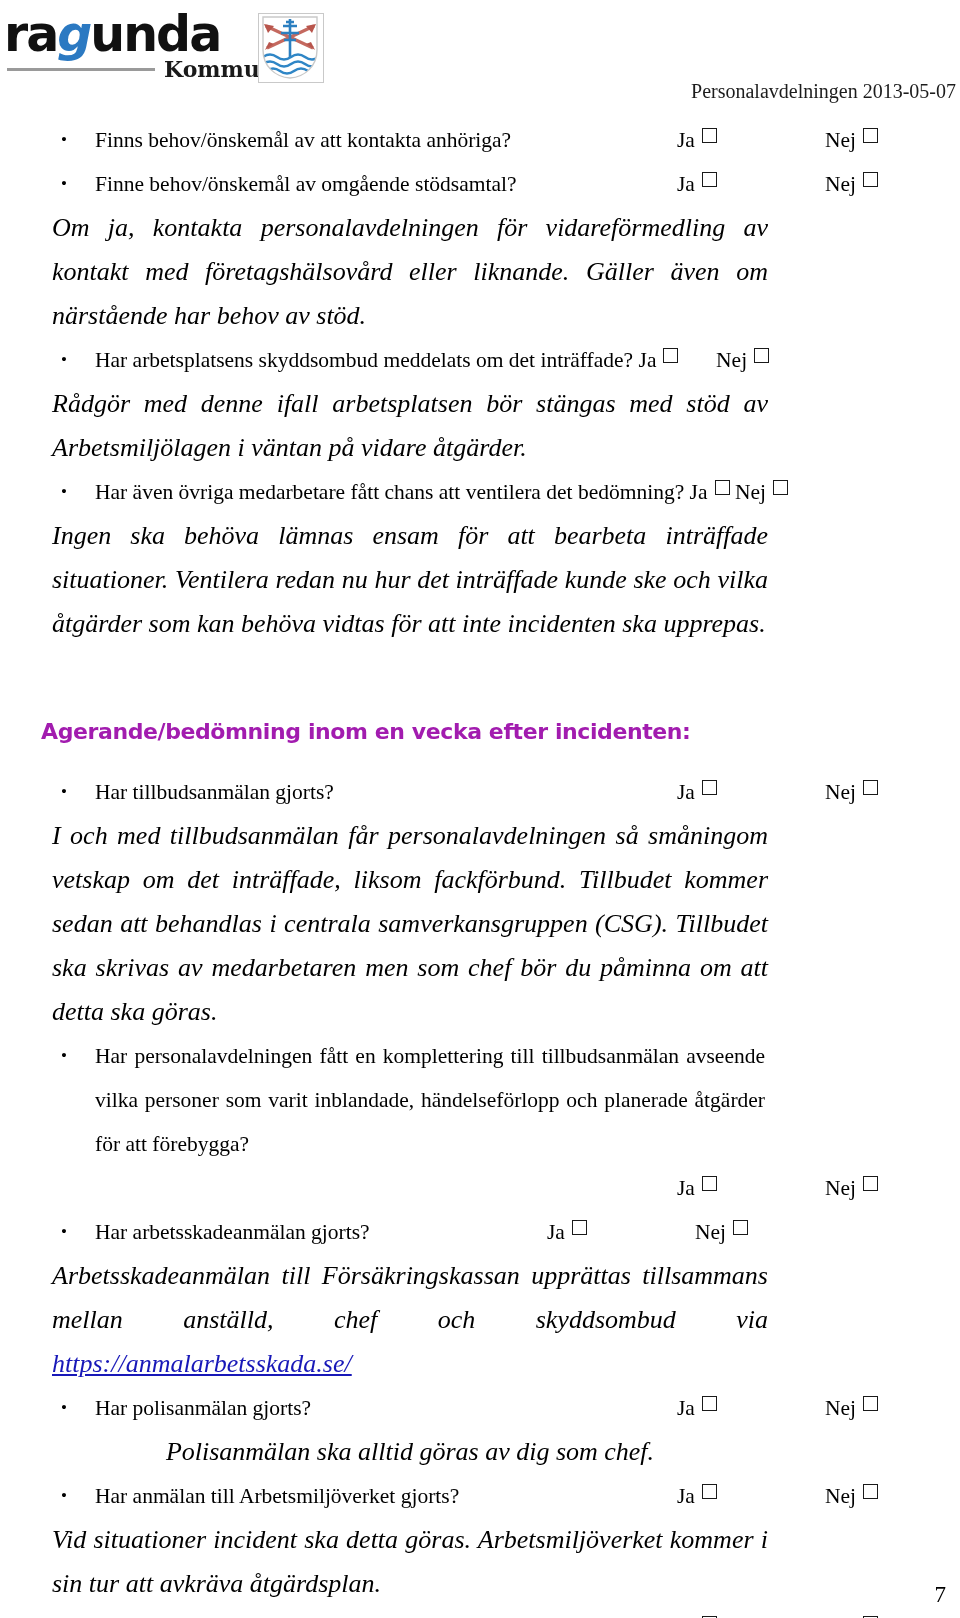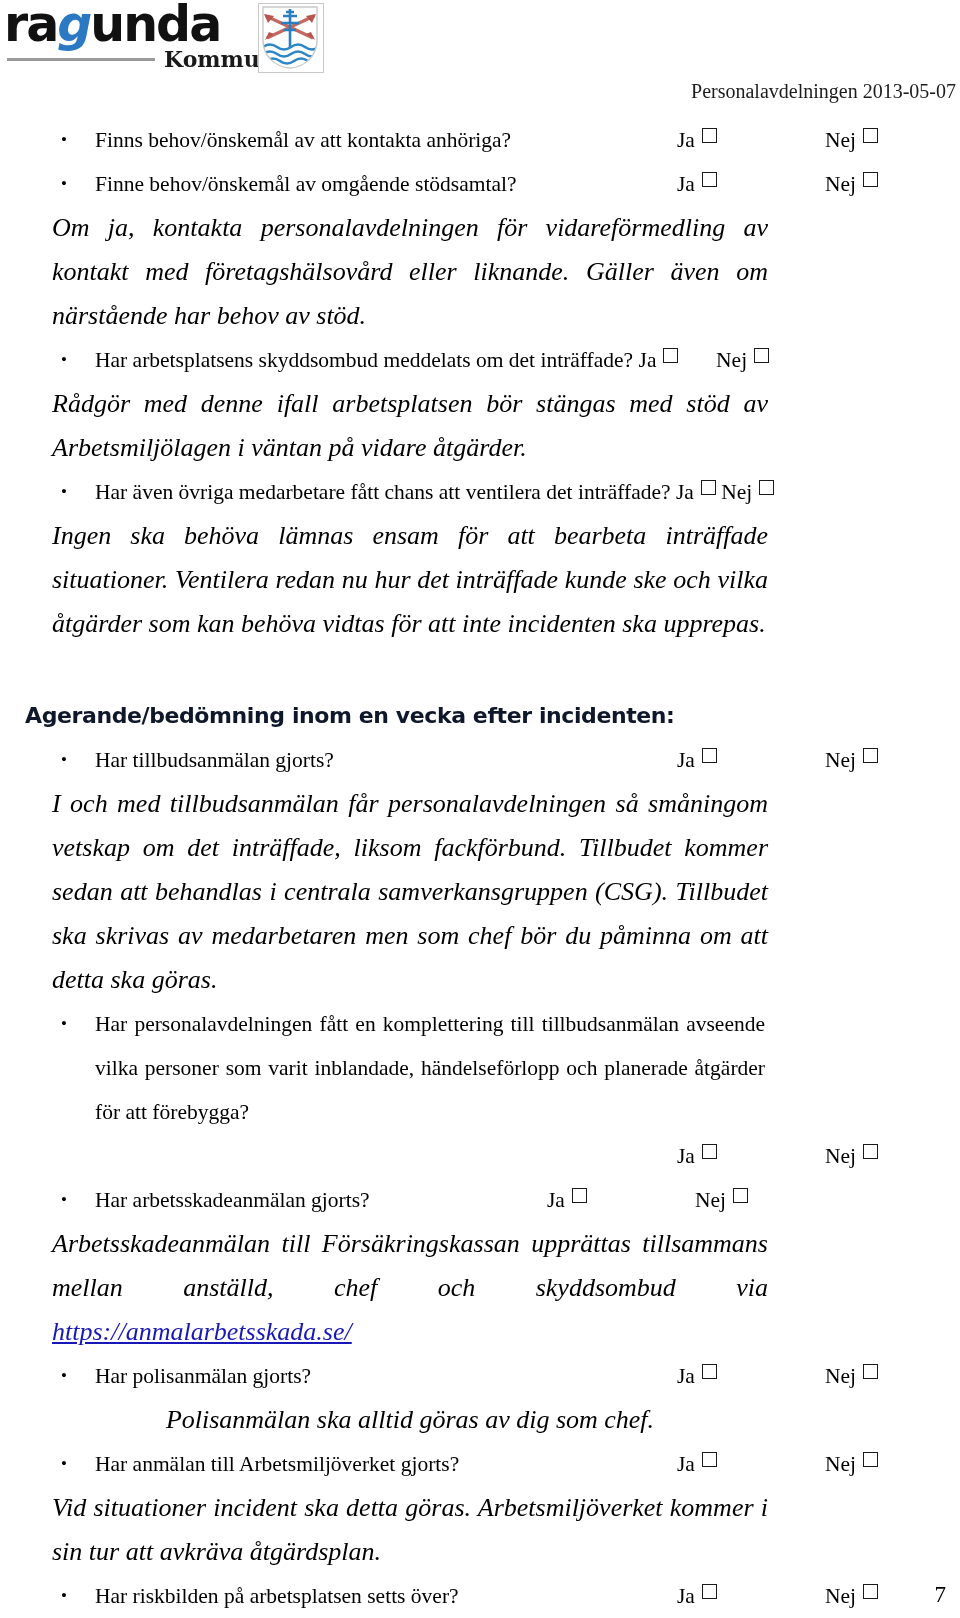--- a/index.html
+++ b/index.html
@@ -17,21 +17,21 @@
   }
 
   
   .header {
     position: relative;
     height: 118px;
   }
   .logo {
     position: absolute;
     left: 4px;
-    top: 2px;
+    top: 12px;
     width: 320px;
     height: 70px;
   }
   .logo-word {
     position: absolute;
     left: 0;
     top: -2px;
     font-family: "DejaVu Sans", sans-serif;
     font-weight: bold;
     font-size: 49px;
@@ -165,23 +165,23 @@
     padding-left: 35px;
     padding-right: 25px;
   }
 
   .section-heading {
     font-family: "DejaVu Sans", sans-serif;
     font-weight: bold;
     font-size: 22px;
     line-height: 44px;
     letter-spacing: -0.4px;
-    margin: 0;
+    margin: 16px;
     padding-left: 8px;
-    color: #0f172a;
+    color: #a21caf;
   }
 
   .spacer-lg { height: 48px; }
 
   a.doc-link {
     color: #1818b8;
     text-decoration: underline;
     font-style: italic;
   }
 
@@ -268,21 +268,21 @@
 
   <div class="bullet-row">
     <span class="dot"></span>
     <span class="q-text">Har arbetsplatsens skyddsombud meddelats om det inträffade?</span><span class="inline-answers"> <span>Ja</span><span class="chk"></span>&nbsp;&nbsp;&nbsp;&nbsp;&nbsp;&nbsp;&nbsp;<span>Nej</span><span class="chk"></span></span>
   </div>
 
   <p class="note">Rådgör med denne ifall arbetsplatsen bör stängas med stöd av Arbetsmiljölagen i väntan på vidare åtgärder.</p>
 
   <div class="bullet-row">
     <span class="dot"></span>
-    <span class="q-text">Har även övriga medarbetare fått chans att ventilera det inträffade?</span><span class="inline-answers"> <span>Ja</span><span class="chk"></span>&nbsp;<span>Nej</span><span class="chk"></span></span>
+    <span class="q-text">Har även övriga medarbetare fått chans att ventilera det bedömning?</span><span class="inline-answers"> <span>Ja</span><span class="chk"></span>&nbsp;<span>Nej</span><span class="chk"></span></span>
   </div>
 
   <p class="note">Ingen ska behöva lämnas ensam för att bearbeta inträffade situationer. Ventilera redan nu hur det inträffade kunde ske och vilka åtgärder som kan behöva vidtas för att inte incidenten ska upprepas.</p>
 
   <div class="spacer-lg"></div>
 
   <div class="section-heading">Agerande/bedömning inom en vecka efter incidenten:</div>
 
   <div class="bullet-row tabbed">
     <span class="dot"></span>

